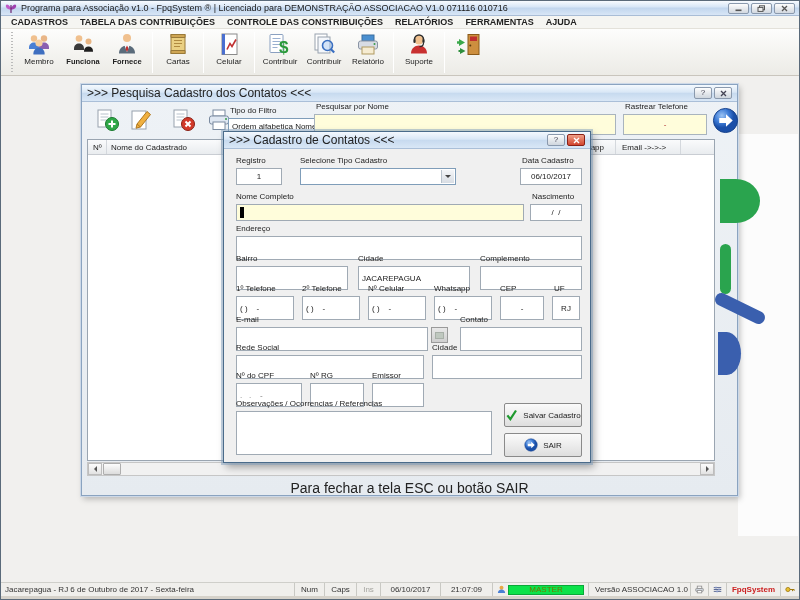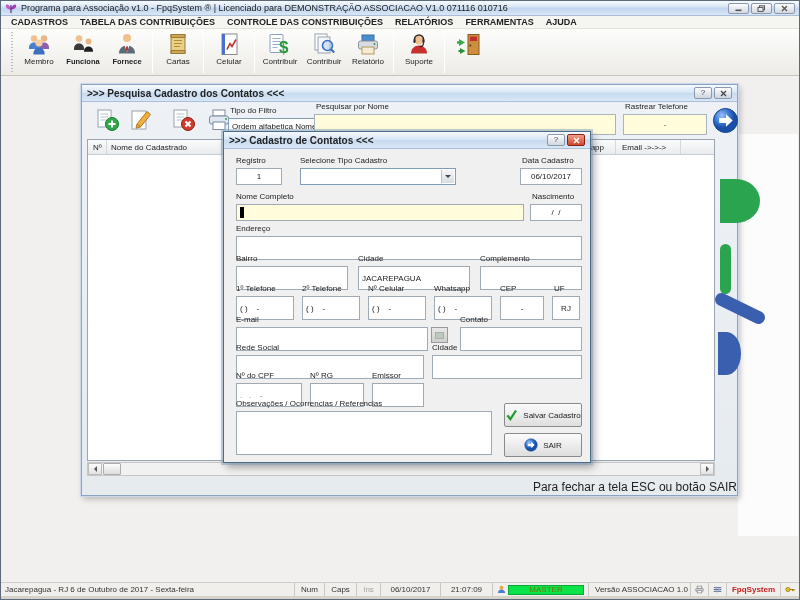--- a/index.html
+++ b/index.html
@@ -45,21 +45,21 @@
   .wm-g2{ left:719px; top:168px; width:11px; height:50px; background:#2aa44e; border-radius:6px; }
   .wm-b1{ left:712px; top:226px; width:54px; height:13px; background:#3a5fae; border-radius:7px; transform:rotate(26deg); }
   .wm-b2{ left:717px; top:256px; width:23px; height:43px; background:#3a5fae; border-radius:0 62% 62% 0/0 50% 50% 0; }
 
   
   .search-win{ position:absolute; left:80px; top:8px; width:657px; height:412px; z-index:1;
     background:linear-gradient(#eef2f6,#e6ebf0); border:1px solid #8aa3c0;
     box-shadow:0 0 0 1px #cdd9e8, 2px 3px 6px rgba(0,0,0,.25); }
   .sw-titlebar{ height:17px; background:linear-gradient(#f4f9fe,#d9e7f6 45%,#c7daef 52%,#d9e7f6);
     border-bottom:1px solid #aabfd8; display:flex; align-items:center; padding:0 5px; }
-  .sw-title{ font-size:10px; color:#222;font-weight:bold; }
+  .sw-title{ font-size:12px; color:#222; }
   .sw-btns{ margin-left:auto; display:flex; gap:2px; }
   .sq-btn{ width:18px; height:12px; border:1px solid #8a99ad; border-radius:2px;
     background:linear-gradient(#fdfdfd,#cfd6de); display:flex; align-items:center; justify-content:center;
     font-size:8px; color:#445; line-height:8px; }
   .sq-btn.red{ background:linear-gradient(#f0a088,#d2452f); border-color:#8a2015; color:#fff; }
   .sw-icon{ position:absolute; width:26px; height:26px; top:22px; }
   .lbl{ position:absolute; font-size:8px; color:#222; white-space:nowrap; }
   .combo{ position:absolute; background:#fff; border:1px solid #7f9db9; font-size:8px; color:#222;
     display:flex; align-items:center; padding:0 14px 0 3px; }
   .combo .arr{ position:absolute; right:1px; top:1px; bottom:1px; width:13px;
@@ -76,21 +76,21 @@
   .gh-col{ position:absolute; top:3px; }
   .gh-sep{ position:absolute; top:0; bottom:0; width:1px; background:#d4d8dd; }
   .hscroll{ position:absolute; left:5px; top:377px; width:628px; height:14px; background:#f1f1f1; border:1px solid #c6c6c6; }
   .hs-arrow{ position:absolute; top:0; width:14px; height:12px; background:linear-gradient(#fcfcfc,#e2e2e2);
     border:1px solid #bdbdbd; display:flex; align-items:center; justify-content:center; }
   .hs-arrow i{ width:0; height:0; border:3px solid transparent; }
   .hs-arrow.left{ left:0; } .hs-arrow.left i{ border-right-color:#555; margin-left:-3px; }
   .hs-arrow.right{ right:0; } .hs-arrow.right i{ border-left-color:#555; margin-right:-3px; }
   .hs-thumb{ position:absolute; left:15px; top:0; width:18px; height:12px;
     background:linear-gradient(#fdfdfd,#dcdcdc); border:1px solid #aeaeae; border-radius:1px; }
-  .sw-footer{ position:absolute; left:0; right:0; top:395px; text-align:right; font-size:12px; color:#222; }
+  .sw-footer{ position:absolute; left:0; right:0; top:395px; text-align:center; font-size:14px; color:#222; }
 
   
   .dialog{ position:absolute; left:222px; top:55px; width:368px; height:332px; z-index:3;
     background:#f0f0f0; border:1px solid #4a6b8a;
     box-shadow:0 0 0 2px rgba(130,160,190,.5), 3px 4px 8px rgba(0,0,0,.35); }
   .dlg-titlebar{ height:17px; background:linear-gradient(#f4f9fe,#d9e7f6 45%,#c7daef 52%,#d9e7f6);
     border-bottom:1px solid #aabfd8; display:flex; align-items:center; padding:0 5px; }
   .dl{ position:absolute; font-size:8px; color:#222; white-space:nowrap; }
   .di{ position:absolute; height:24px; background:#fff; border:1px solid #a0aab4; font-size:8px; color:#222;
     display:flex; align-items:center; padding:0 3px; white-space:pre; }

